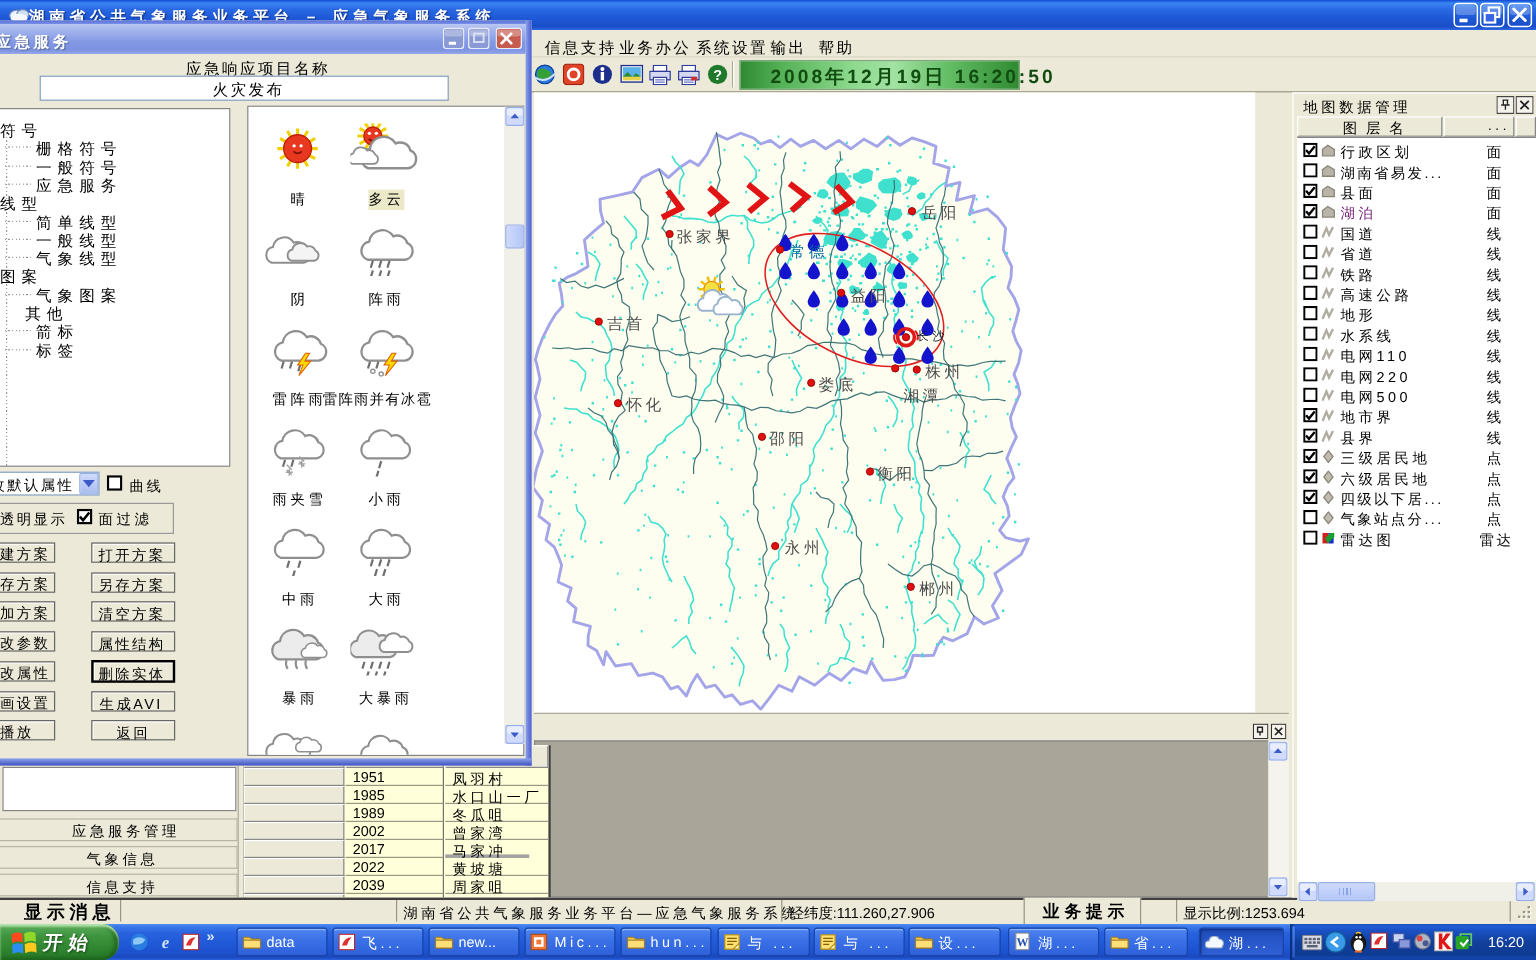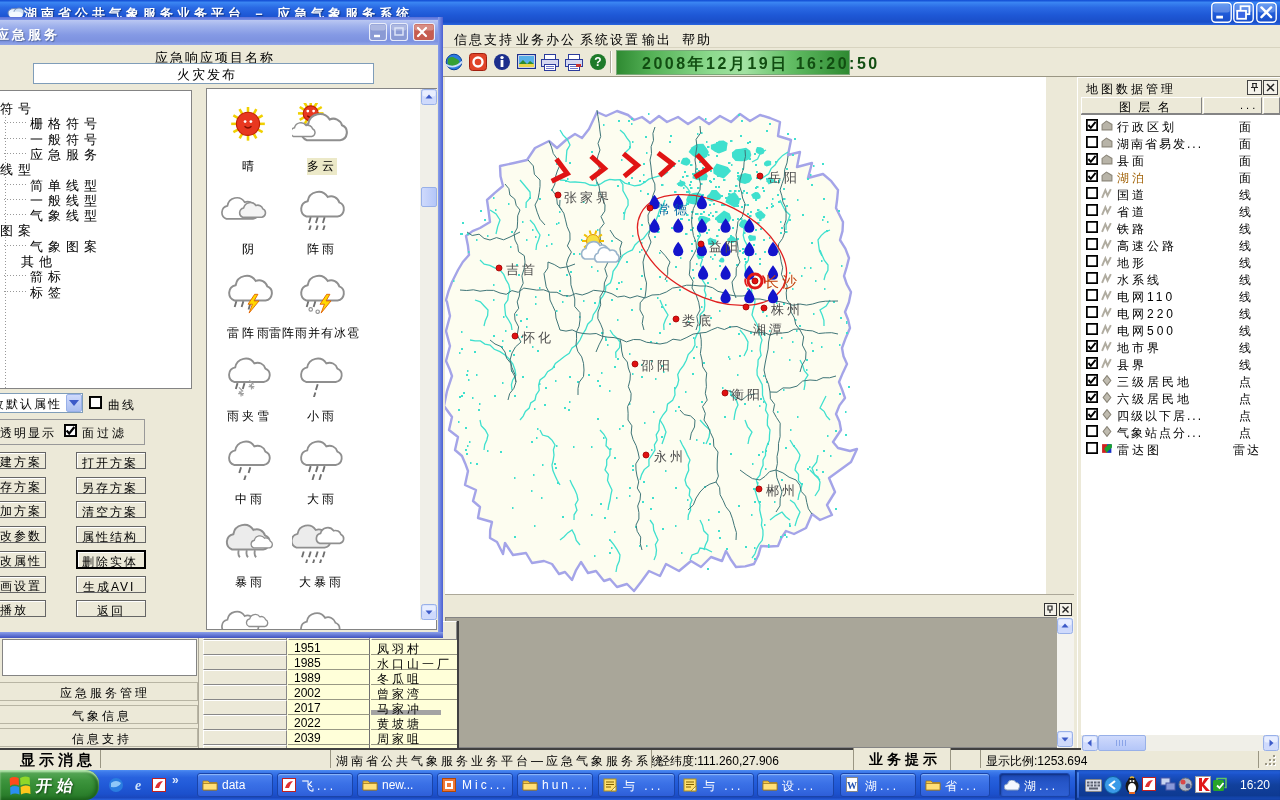--- a/index.html
+++ b/index.html
@@ -261,21 +261,21 @@
 <div class="ab" style="left:709px;top:238px;font-size:13px;color:#4c4c4c;letter-spacing:3px;white-space:nowrap;">益阳</div>
 <div class="ab" style="left:506px;top:261px;font-size:13px;color:#4c4c4c;letter-spacing:3px;white-space:nowrap;">吉首</div>
 <div class="ab" style="left:522px;top:329px;font-size:13px;color:#4c4c4c;letter-spacing:3px;white-space:nowrap;">怀化</div>
 <div class="ab" style="left:682px;top:312px;font-size:13px;color:#4c4c4c;letter-spacing:3px;white-space:nowrap;">娄底</div>
 <div class="ab" style="left:641px;top:357px;font-size:13px;color:#4c4c4c;letter-spacing:3px;white-space:nowrap;">邵阳</div>
 <div class="ab" style="left:731px;top:386px;font-size:13px;color:#4c4c4c;letter-spacing:3px;white-space:nowrap;">衡阳</div>
 <div class="ab" style="left:654px;top:448px;font-size:13px;color:#4c4c4c;letter-spacing:3px;white-space:nowrap;">永州</div>
 <div class="ab" style="left:766px;top:482px;font-size:13px;color:#4c4c4c;letter-spacing:3px;white-space:nowrap;">郴州</div>
 <div class="ab" style="left:771px;top:301px;font-size:13px;color:#4c4c4c;letter-spacing:3px;white-space:nowrap;">株州</div>
 <div class="ab" style="left:753px;top:321px;font-size:13px;color:#4c4c4c;letter-spacing:3px;white-space:nowrap;">湘潭</div>
-<div class="ab" style="left:764px;top:273px;font-size:15px;color:#c2410c;letter-spacing:3px;white-space:nowrap;">长沙</div>
+<div class="ab" style="left:764px;top:273px;font-size:10px;color:#0f172a;letter-spacing:3px;white-space:nowrap;">长沙</div>
 <div class="ab" style="left:445px;top:594px;width:629px;height:7px;background:#ECE9D8;border-top:1px solid #aca899;"></div>
 <div class="ab" style="left:445px;top:601px;width:629px;height:16px;background:#ECE9D8;"></div>
 <svg class="ab" style="left:1044px;top:603px" width="13" height="13" viewBox="0 0 13 13">
     <rect x="0.5" y="0.5" width="12" height="12" fill="#f4f2ea" stroke="#333"></rect>
     <path d="M4,3 h4 v4 h-4 z M4,7 h4 M6,7 v3" stroke="#222" stroke-width="1.2" fill="none"></path>
   </svg>
 <svg class="ab" style="left:1059px;top:603px" width="13" height="13" viewBox="0 0 13 13">
     <rect x="0.5" y="0.5" width="12" height="12" fill="#f4f2ea" stroke="#333"></rect>
     <path d="M3.5,3.5 L9.5,9.5 M9.5,3.5 L3.5,9.5" stroke="#222" stroke-width="1.4"></path>
   </svg>
@@ -303,21 +303,21 @@
     <div style="position:absolute;left:85px;top:34px;width:82px;height:15px;border-bottom:1px solid #989884;border-right:1px solid #707070;font-size:12px;padding:1px 0 0 6px;">1985</div>
     <div style="position:absolute;left:168px;top:34px;width:86px;height:15px;border-bottom:1px solid #989884;font-size:12px;padding:1px 16px 0 6px;letter-spacing:3px;white-space:nowrap;">水口山一厂</div>
     <div style="position:absolute;left:0px;top:49px;width:84px;height:15px;background:#ECE9D8;border:1px solid;border-color:#fff #888 #888 #fff;"></div>
     <div style="position:absolute;left:85px;top:49px;width:82px;height:15px;border-bottom:1px solid #989884;border-right:1px solid #707070;font-size:12px;padding:1px 0 0 6px;">1989</div>
     <div style="position:absolute;left:168px;top:49px;width:86px;height:15px;border-bottom:1px solid #989884;font-size:12px;padding:1px 0 0 6px;letter-spacing:3px;white-space:nowrap;">冬瓜咀</div>
     <div style="position:absolute;left:0px;top:64px;width:84px;height:15px;background:#ECE9D8;border:1px solid;border-color:#fff #888 #888 #fff;"></div>
     <div style="position:absolute;left:85px;top:64px;width:82px;height:15px;border-bottom:1px solid #989884;border-right:1px solid #707070;font-size:12px;padding:1px 0 0 6px;">2002</div>
     <div style="position:absolute;left:168px;top:64px;width:86px;height:15px;border-bottom:1px solid #989884;font-size:12px;padding:1px 0 0 6px;letter-spacing:3px;white-space:nowrap;">曾家湾</div>
     <div style="position:absolute;left:0px;top:79px;width:84px;height:15px;background:#ECE9D8;border:1px solid;border-color:#fff #888 #888 #fff;"></div>
     <div style="position:absolute;left:85px;top:79px;width:82px;height:15px;border-bottom:1px solid #989884;border-right:1px solid #707070;font-size:12px;padding:1px 0 0 6px;">2017</div>
-    <div style="position:absolute;left:168px;top:79px;width:70px;height:15px;border-bottom:5px solid #a3a3a3;font-size:12px;padding:1px 0 0 6px;letter-spacing:3px;white-space:nowrap;">马家冲</div>
+    <div style="position:absolute;left:168px;top:79px;width:70px;height:15px;border-bottom:3px solid #a3a3a3;font-size:12px;padding:1px 0 0 6px;letter-spacing:3px;white-space:nowrap;">马家冲</div>
     <div style="position:absolute;left:0px;top:94px;width:84px;height:15px;background:#ECE9D8;border:1px solid;border-color:#fff #888 #888 #fff;"></div>
     <div style="position:absolute;left:85px;top:94px;width:82px;height:15px;border-bottom:1px solid #989884;border-right:1px solid #707070;font-size:12px;padding:1px 0 0 6px;">2022</div>
     <div style="position:absolute;left:168px;top:94px;width:86px;height:15px;border-bottom:1px solid #989884;font-size:12px;padding:1px 0 0 6px;letter-spacing:3px;white-space:nowrap;">黄坡塘</div>
     <div style="position:absolute;left:0px;top:109px;width:84px;height:15px;background:#ECE9D8;border:1px solid;border-color:#fff #888 #888 #fff;"></div>
     <div style="position:absolute;left:85px;top:109px;width:82px;height:15px;border-bottom:1px solid #989884;border-right:1px solid #707070;font-size:12px;padding:1px 0 0 6px;">2039</div>
     <div style="position:absolute;left:168px;top:109px;width:86px;height:15px;border-bottom:1px solid #989884;font-size:12px;padding:1px 0 0 6px;letter-spacing:3px;white-space:nowrap;">周家咀</div>
     <div style="position:absolute;left:0px;top:124px;width:84px;height:15px;background:#ECE9D8;border:1px solid;border-color:#fff #888 #888 #fff;"></div>
     <div style="position:absolute;left:85px;top:124px;width:82px;height:15px;border-bottom:1px solid #989884;border-right:1px solid #707070;font-size:12px;padding:1px 0 0 6px;">2052</div>
     <div style="position:absolute;left:168px;top:124px;width:86px;height:15px;border-bottom:1px solid #989884;font-size:12px;padding:1px 0 0 6px;letter-spacing:3px;white-space:nowrap;">长塘子</div>
   </div>
@@ -401,21 +401,21 @@
   </svg>
 <div class="ab" style="left:1117px;top:153px;font-size:12px;color:#000;letter-spacing:3px;white-space:nowrap;">县面</div>
 <div class="ab" style="left:1239px;top:153px;font-size:12px;color:#000;letter-spacing:2px;white-space:nowrap;">面</div>
 <svg class="ab" style="left:1086px;top:170px" width="12" height="12" viewBox="0 0 11 11">
     <rect x="0.8" y="0.8" width="9.4" height="9.4" fill="#fff" stroke="#000" stroke-width="1.6"></rect>
     <path d="M2.2,5.5 l2.2,2.6 l4.4,-5.4" stroke="#000" stroke-width="1.8" fill="none"></path>
   </svg>
 <svg class="ab" style="left:1101px;top:171px" width="12" height="11" viewBox="0 0 11 10">
     <path d="M1,9 L1,4 L5,1 L10,4 L10,9 Z" fill="#b8b4a8" stroke="#8a8578"></path>
   </svg>
-<div class="ab" style="left:1117px;top:170px;font-size:12px;color:#a16207;letter-spacing:3px;white-space:nowrap;">湖泊</div>
+<div class="ab" style="left:1117px;top:170px;font-size:12px;color:#701a75;letter-spacing:3px;white-space:nowrap;">湖泊</div>
 <div class="ab" style="left:1239px;top:170px;font-size:12px;color:#000;letter-spacing:2px;white-space:nowrap;">面</div>
 <svg class="ab" style="left:1086px;top:187px" width="12" height="12" viewBox="0 0 11 11">
     <rect x="0.8" y="0.8" width="9.4" height="9.4" fill="#fff" stroke="#000" stroke-width="1.6"></rect>
   </svg>
 <svg class="ab" style="left:1101px;top:188px" width="12" height="11" viewBox="0 0 11 10">
     <path d="M1,9 L4,2 L6,7 L9,1" fill="none" stroke="#b0aca0" stroke-width="1.8"></path>
   </svg>
 <div class="ab" style="left:1117px;top:187px;font-size:12px;color:#000;letter-spacing:3px;white-space:nowrap;">国道</div>
 <div class="ab" style="left:1239px;top:187px;font-size:12px;color:#000;letter-spacing:2px;white-space:nowrap;">线</div>
 <svg class="ab" style="left:1086px;top:204px" width="12" height="12" viewBox="0 0 11 11">

